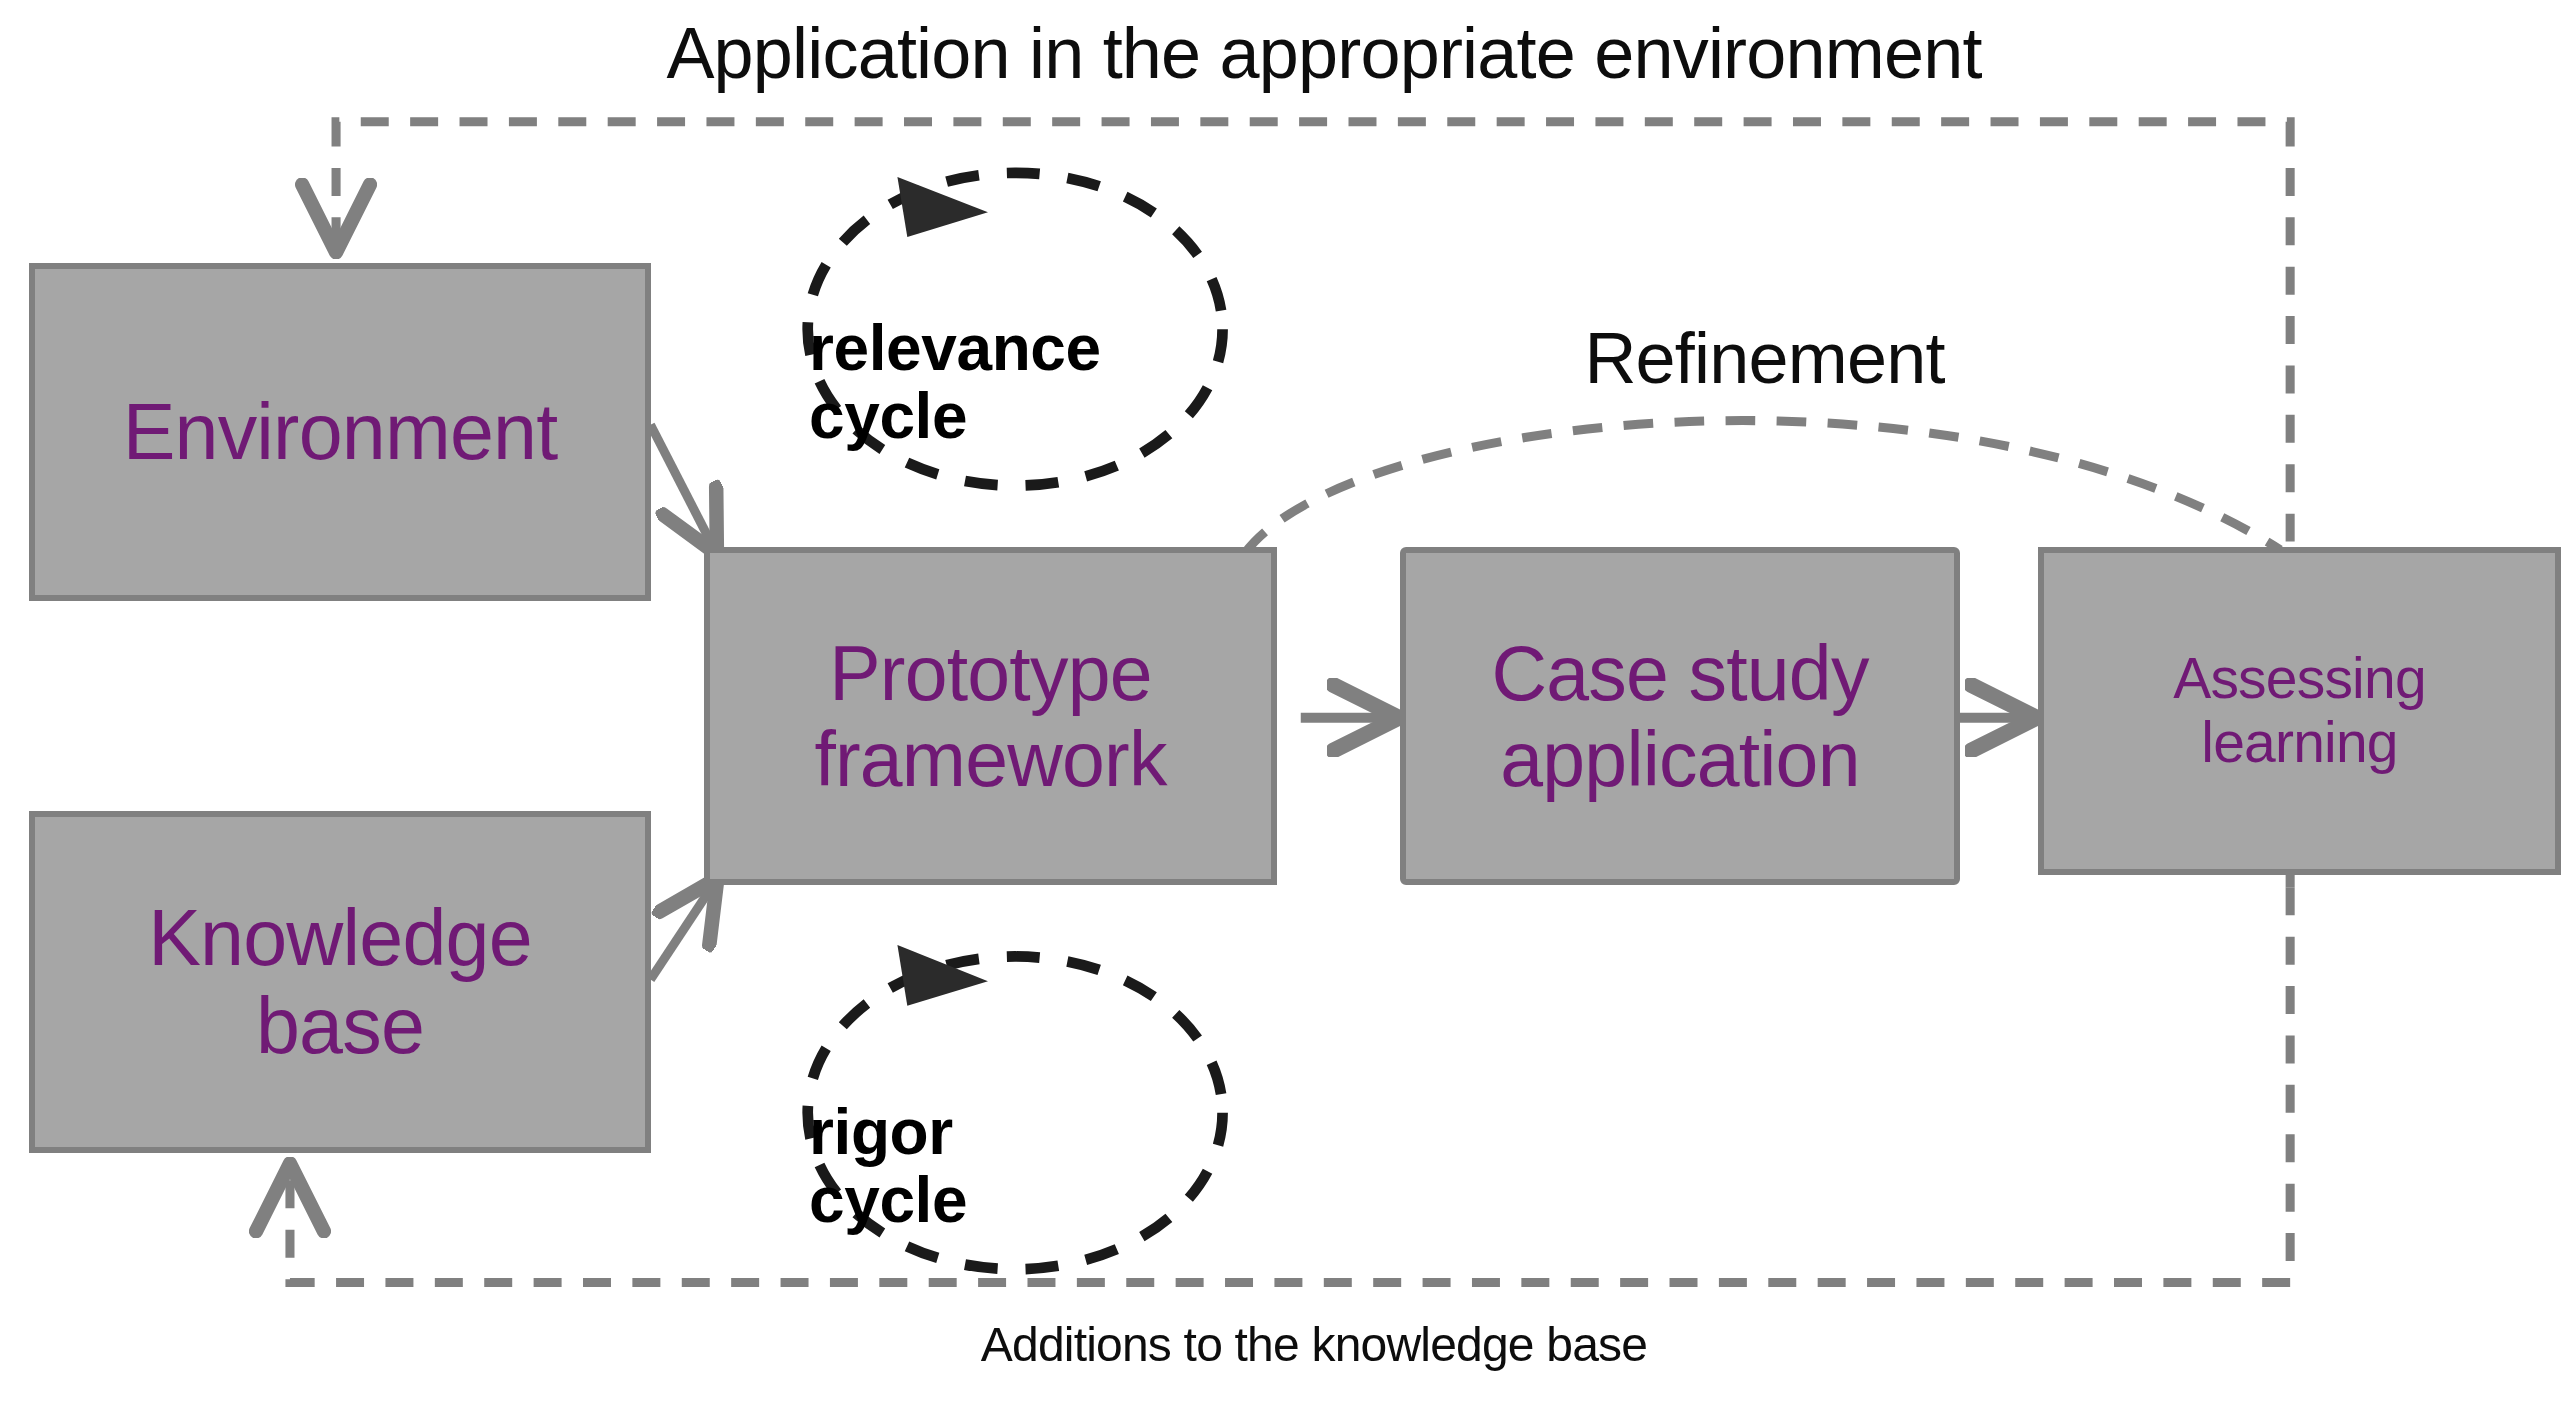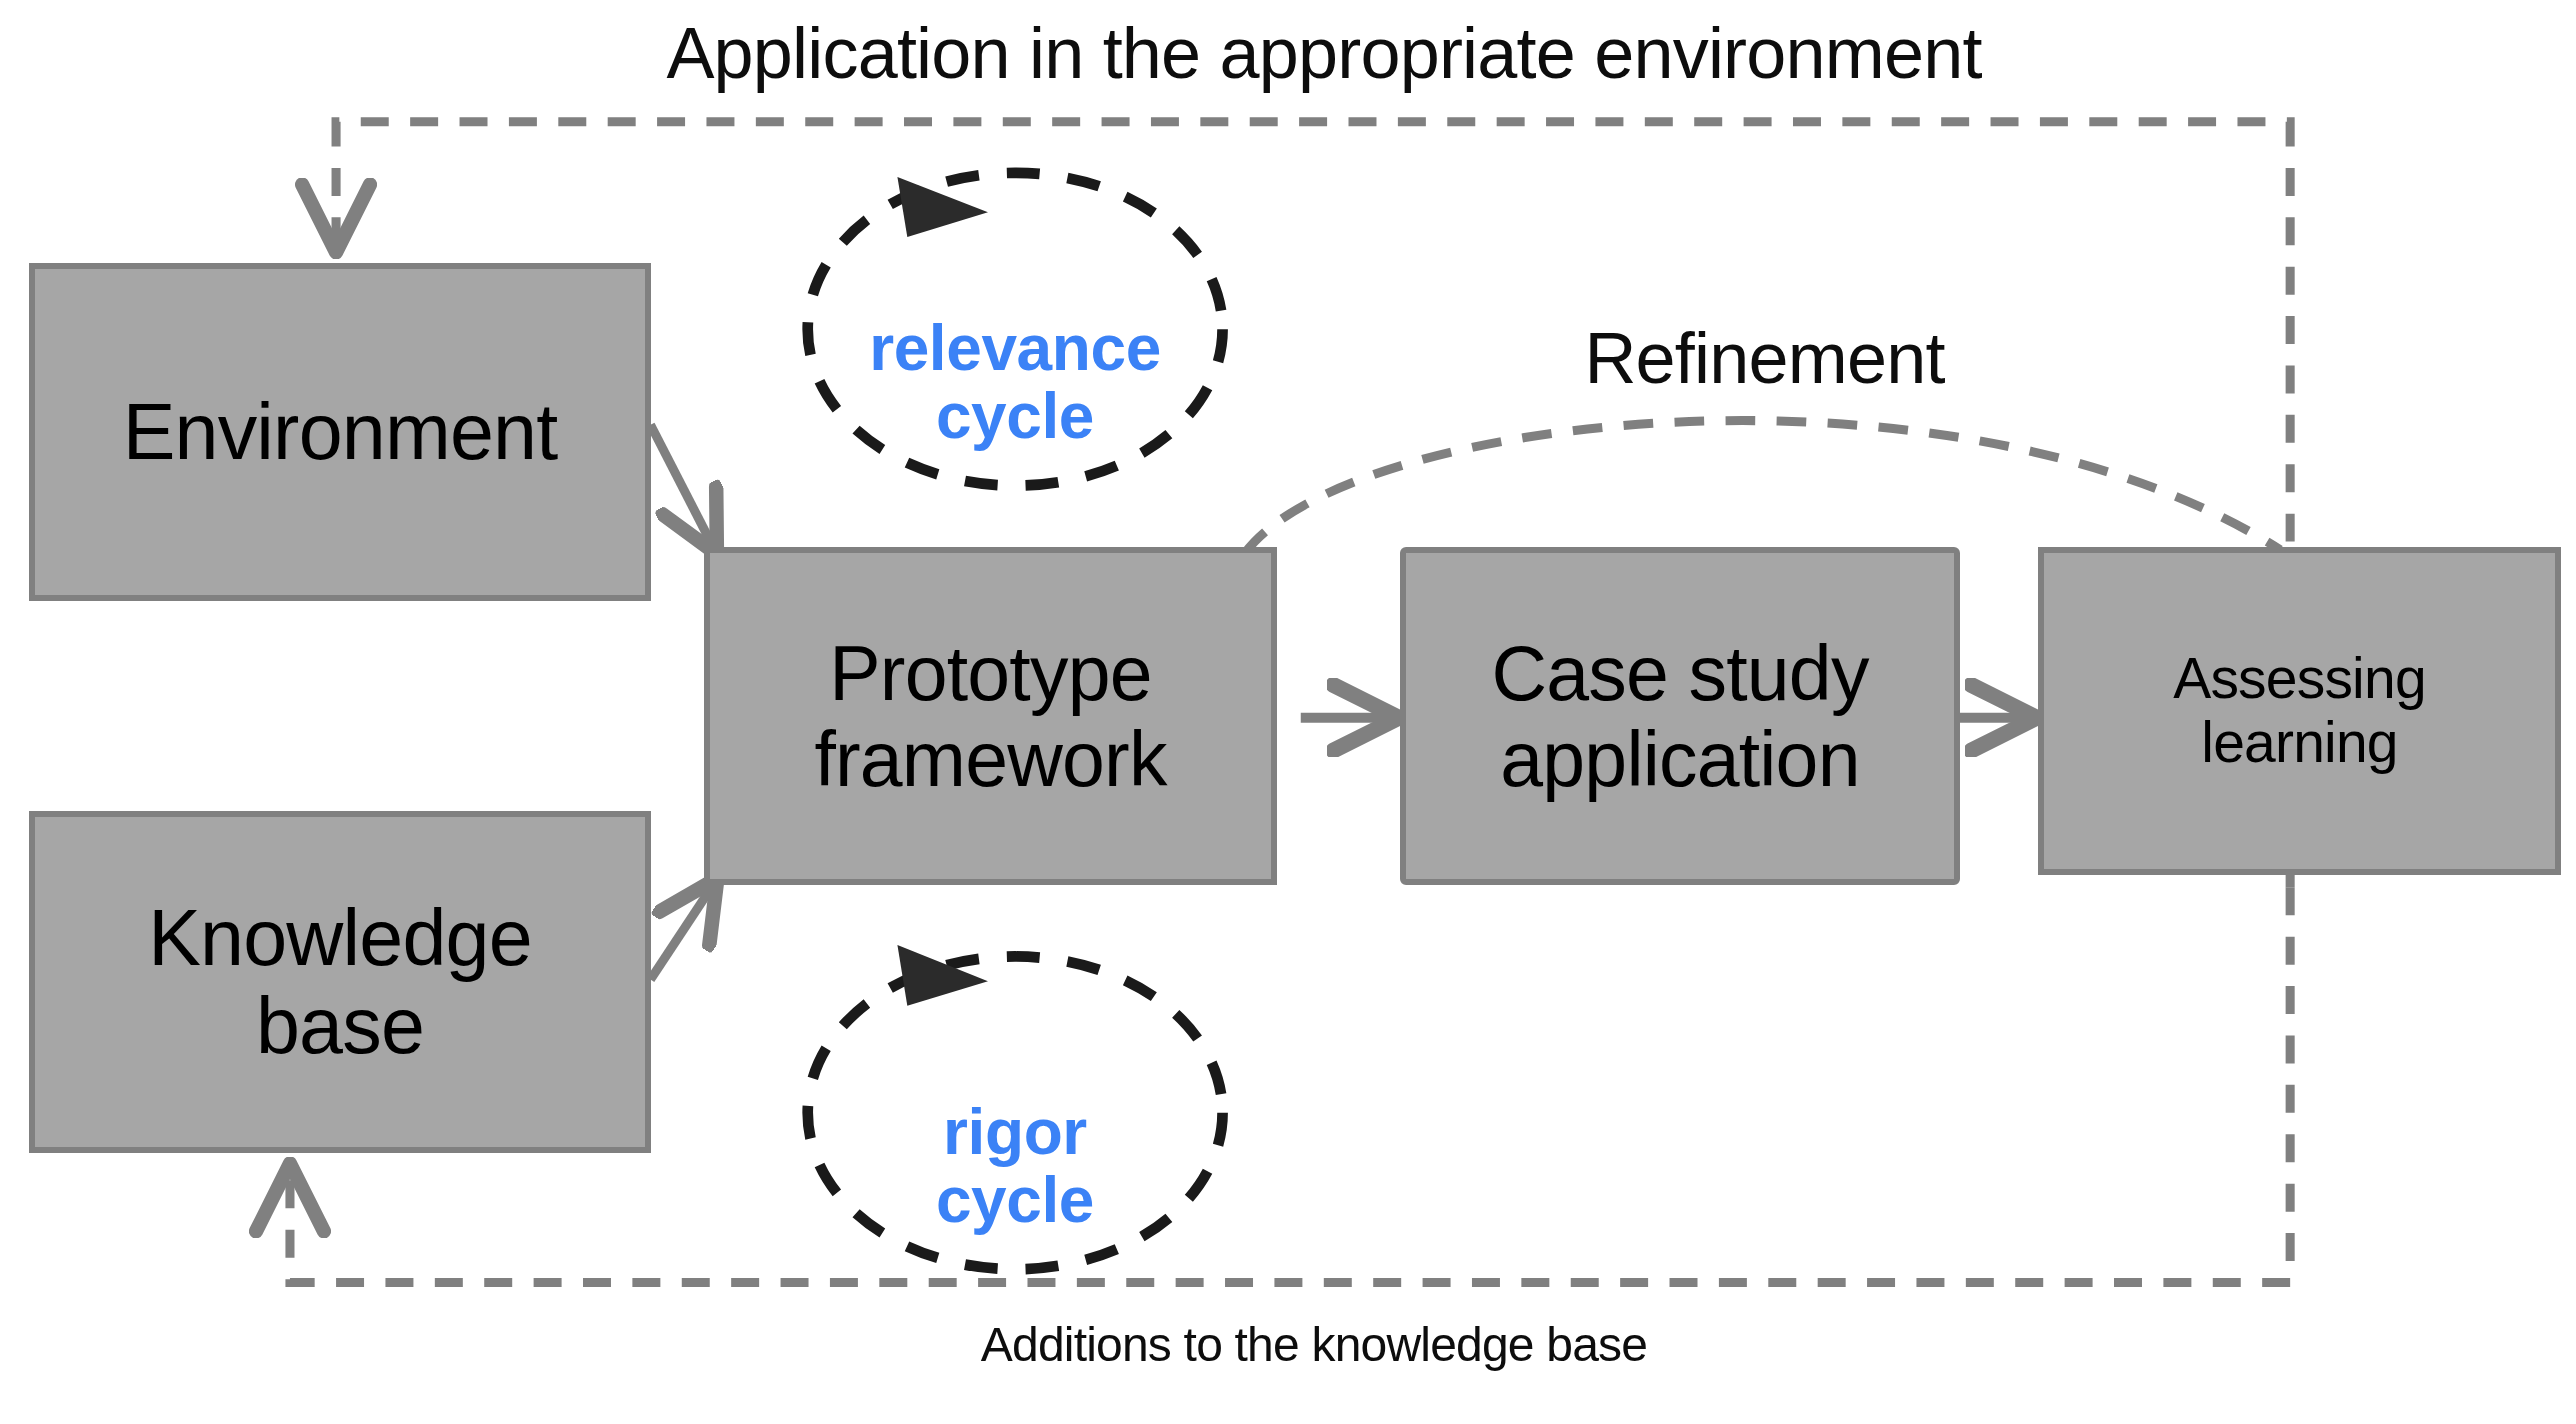--- a/index.html
+++ b/index.html
@@ -8,44 +8,44 @@
   svg.layer{position:absolute;left:0;top:0;width:2576px;height:1424px;overflow:visible;}
   .box{
     position:absolute;
     background:#a6a6a6;
     border:6.6px solid #808080;
     box-sizing:border-box;
     display:flex;
     align-items:center;
     justify-content:center;
     text-align:center;
-    color:#000000;
+    color:#701a75;
     font-family:"Liberation Sans",sans-serif;
     font-weight:400;
     line-height:1.12;
     letter-spacing:-0.8px;
     z-index:3;
   }
   .box .lbl{display:block;width:100%;white-space:pre-line;}
   .edge-label{
     position:absolute;
     color:#0d0d0d;
     font-family:"Liberation Sans",sans-serif;
     font-weight:400;
     white-space:nowrap;
     z-index:4;
     letter-spacing:-0.8px;
     padding-left:36px;
   }
   .cycle-label{
     position:absolute;
-    color:#3b82f6;
+    color:#000000;
     font-family:"Liberation Sans",sans-serif;
     font-weight:700;
-    text-align:center;
+    text-align:left;
     line-height:1.06;
     white-space:pre-line;
     z-index:5;
     letter-spacing:-0.4px;
   }
 </style>
 </head>
 <body>
 
 <div id="stage">

